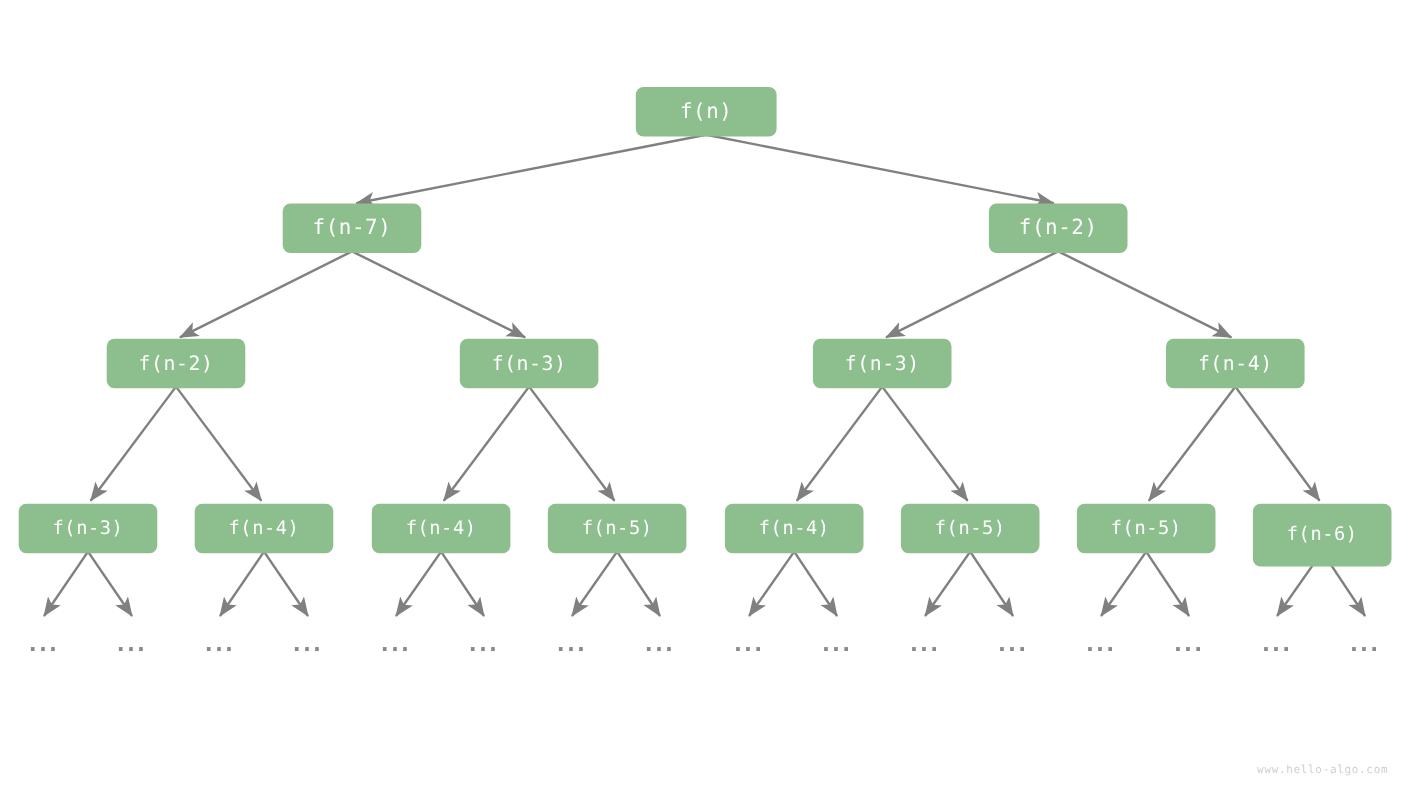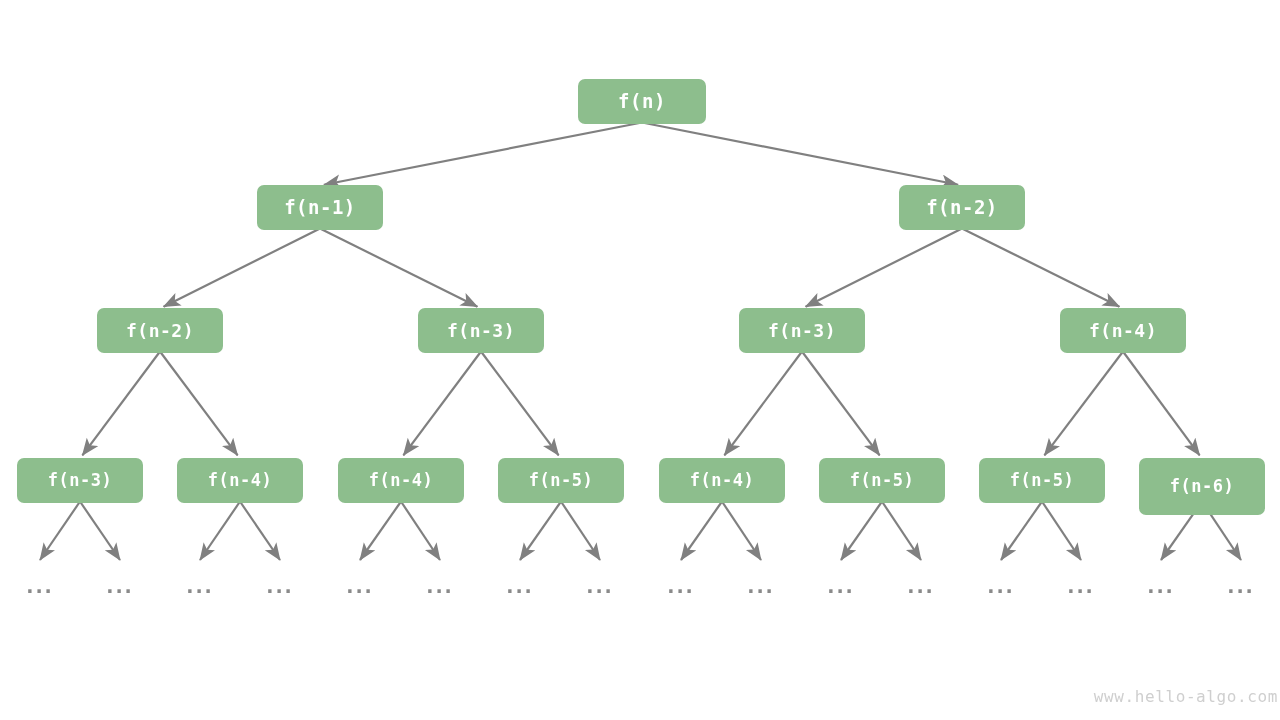--- a/index.html
+++ b/index.html
@@ -26,21 +26,21 @@
   .node {
     position: absolute;
     box-sizing: border-box;
     background: #8DBE8D;
     border-radius: 7px;
     color: #ffffff;
     display: flex;
     align-items: center;
     justify-content: center;
     font-family: "DejaVu Sans Mono", "Liberation Mono", monospace;
-    font-weight: bold;
+    font-weight: normal;
     letter-spacing: 0.5px;
     white-space: nowrap;
     z-index: 2;
   }
   .node-root {
     font-size: 19px;
   }
   .node-l2 {
     font-size: 19px;
   }
@@ -55,25 +55,25 @@
     color: #8a8a8a;
     font-family: "DejaVu Sans", "Liberation Sans", sans-serif;
     font-size: 19px;
     font-weight: bold;
     letter-spacing: 2px;
     transform: translate(-50%, -50%);
     z-index: 2;
   }
   #watermark {
     position: absolute;
-    right: 2px;
+    right: 18px;
     bottom: 14px;
     color: #cfcfcf;
     font-family: "DejaVu Sans Mono", "Liberation Mono", monospace;
-    font-size: 16px;
+    font-size: 10px;
     letter-spacing: 0.6px;
     text-align: right;
   }
 </style>
 </head>
 <body>
 
 <div id="canvas">
 
   <svg id="edges" viewBox="0 0 1280 720" width="1280" height="720">
@@ -111,21 +111,21 @@
         <line x1="882" y1="501.5" x2="921" y2="560" stroke="#808080" stroke-width="2.2" marker-end="url(#arrowhead)"></line>
         <line x1="1042" y1="501.5" x2="1001" y2="560" stroke="#808080" stroke-width="2.2" marker-end="url(#arrowhead)"></line>
         <line x1="1042" y1="501.5" x2="1081" y2="560" stroke="#808080" stroke-width="2.2" marker-end="url(#arrowhead)"></line>
         <line x1="1202" y1="501.5" x2="1161" y2="560" stroke="#808080" stroke-width="2.2" marker-end="url(#arrowhead)"></line>
         <line x1="1202" y1="501.5" x2="1241" y2="560" stroke="#808080" stroke-width="2.2" marker-end="url(#arrowhead)"></line>
       </g>
   </svg>
 
   <div id="node-layer">
       <div class="node node-root" style="left: 578px; top: 78.5px; width: 128px; height: 45px; background: rgb(141, 190, 141); color: rgb(255, 255, 255);">f(n)</div>
-      <div class="node node-l2" style="left: 257px; top: 184.5px; width: 126px; height: 45px; background: rgb(141, 190, 141); color: rgb(255, 255, 255);">f(n-1)</div>
+      <div class="node node-l2" style="left: 257px; top: 184.5px; width: 126px; height: 45px; background: rgb(141, 190, 141); color: rgb(255, 255, 255);">f(n-7)</div>
       <div class="node node-l2" style="left: 899px; top: 184.5px; width: 126px; height: 45px; background: rgb(141, 190, 141); color: rgb(255, 255, 255);">f(n-2)</div>
       <div class="node node-l3" style="left: 97px; top: 307.5px; width: 126px; height: 45px; background: rgb(141, 190, 141); color: rgb(255, 255, 255);">f(n-2)</div>
       <div class="node node-l3" style="left: 418px; top: 307.5px; width: 126px; height: 45px; background: rgb(141, 190, 141); color: rgb(255, 255, 255);">f(n-3)</div>
       <div class="node node-l3" style="left: 739px; top: 307.5px; width: 126px; height: 45px; background: rgb(141, 190, 141); color: rgb(255, 255, 255);">f(n-3)</div>
       <div class="node node-l3" style="left: 1060px; top: 307.5px; width: 126px; height: 45px; background: rgb(141, 190, 141); color: rgb(255, 255, 255);">f(n-4)</div>
       <div class="node node-l4" style="left: 17px; top: 457.5px; width: 126px; height: 45px; background: rgb(141, 190, 141); color: rgb(255, 255, 255);">f(n-3)</div>
       <div class="node node-l4" style="left: 177px; top: 457.5px; width: 126px; height: 45px; background: rgb(141, 190, 141); color: rgb(255, 255, 255);">f(n-4)</div>
       <div class="node node-l4" style="left: 338px; top: 457.5px; width: 126px; height: 45px; background: rgb(141, 190, 141); color: rgb(255, 255, 255);">f(n-4)</div>
       <div class="node node-l4" style="left: 498px; top: 457.5px; width: 126px; height: 45px; background: rgb(141, 190, 141); color: rgb(255, 255, 255);">f(n-5)</div>
       <div class="node node-l4" style="left: 659px; top: 457.5px; width: 126px; height: 45px; background: rgb(141, 190, 141); color: rgb(255, 255, 255);">f(n-4)</div>

